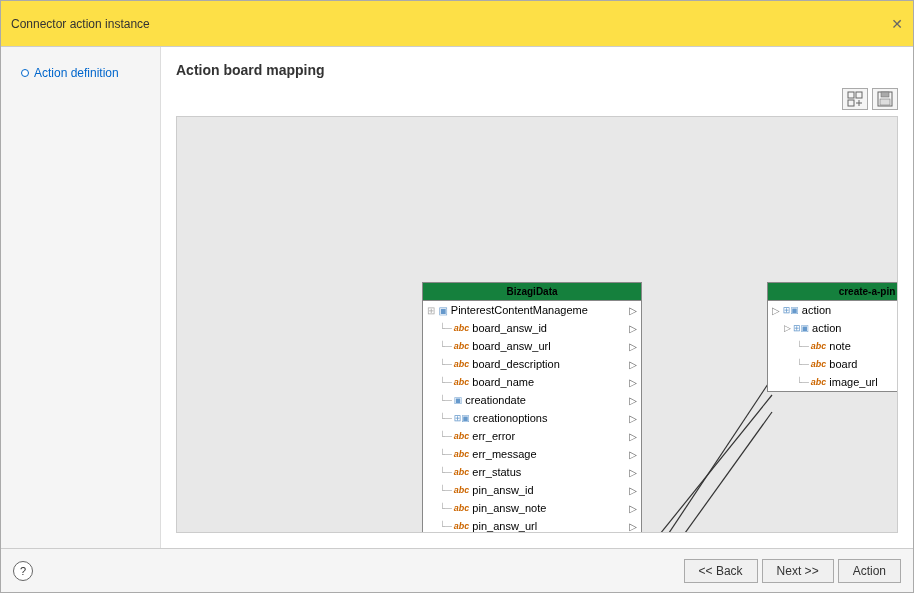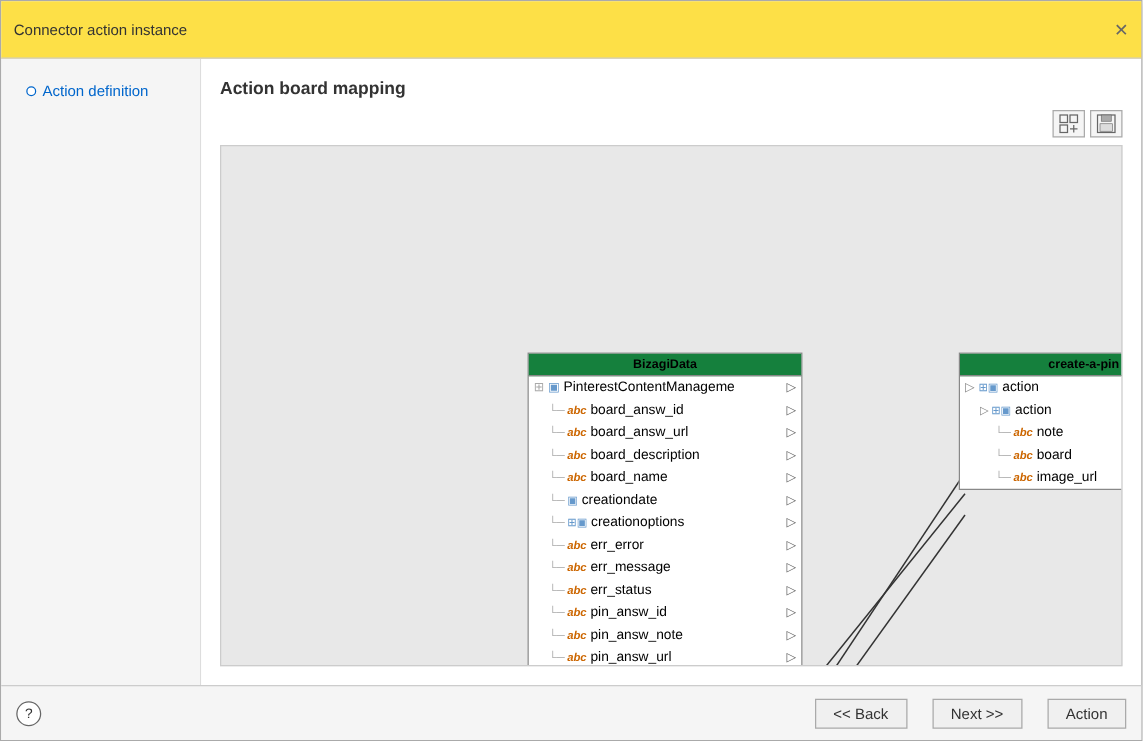--- a/index.html
+++ b/index.html
@@ -172,21 +172,21 @@
       background: #fff;
       display: flex;
       align-items: center;
       justify-content: center;
       font-size: 11px;
       cursor: pointer;
       color: #333;
     }
     .footer-right {
       display: flex;
-      gap: 20px;
+      gap: 4px;
     }
     .nav-btn {
       padding: 4px 14px;
       border: 1px solid #aaa;
       background: #f0f0f0;
       cursor: pointer;
       font-size: 12px;
       color: #333;
     }
     svg.connections {

